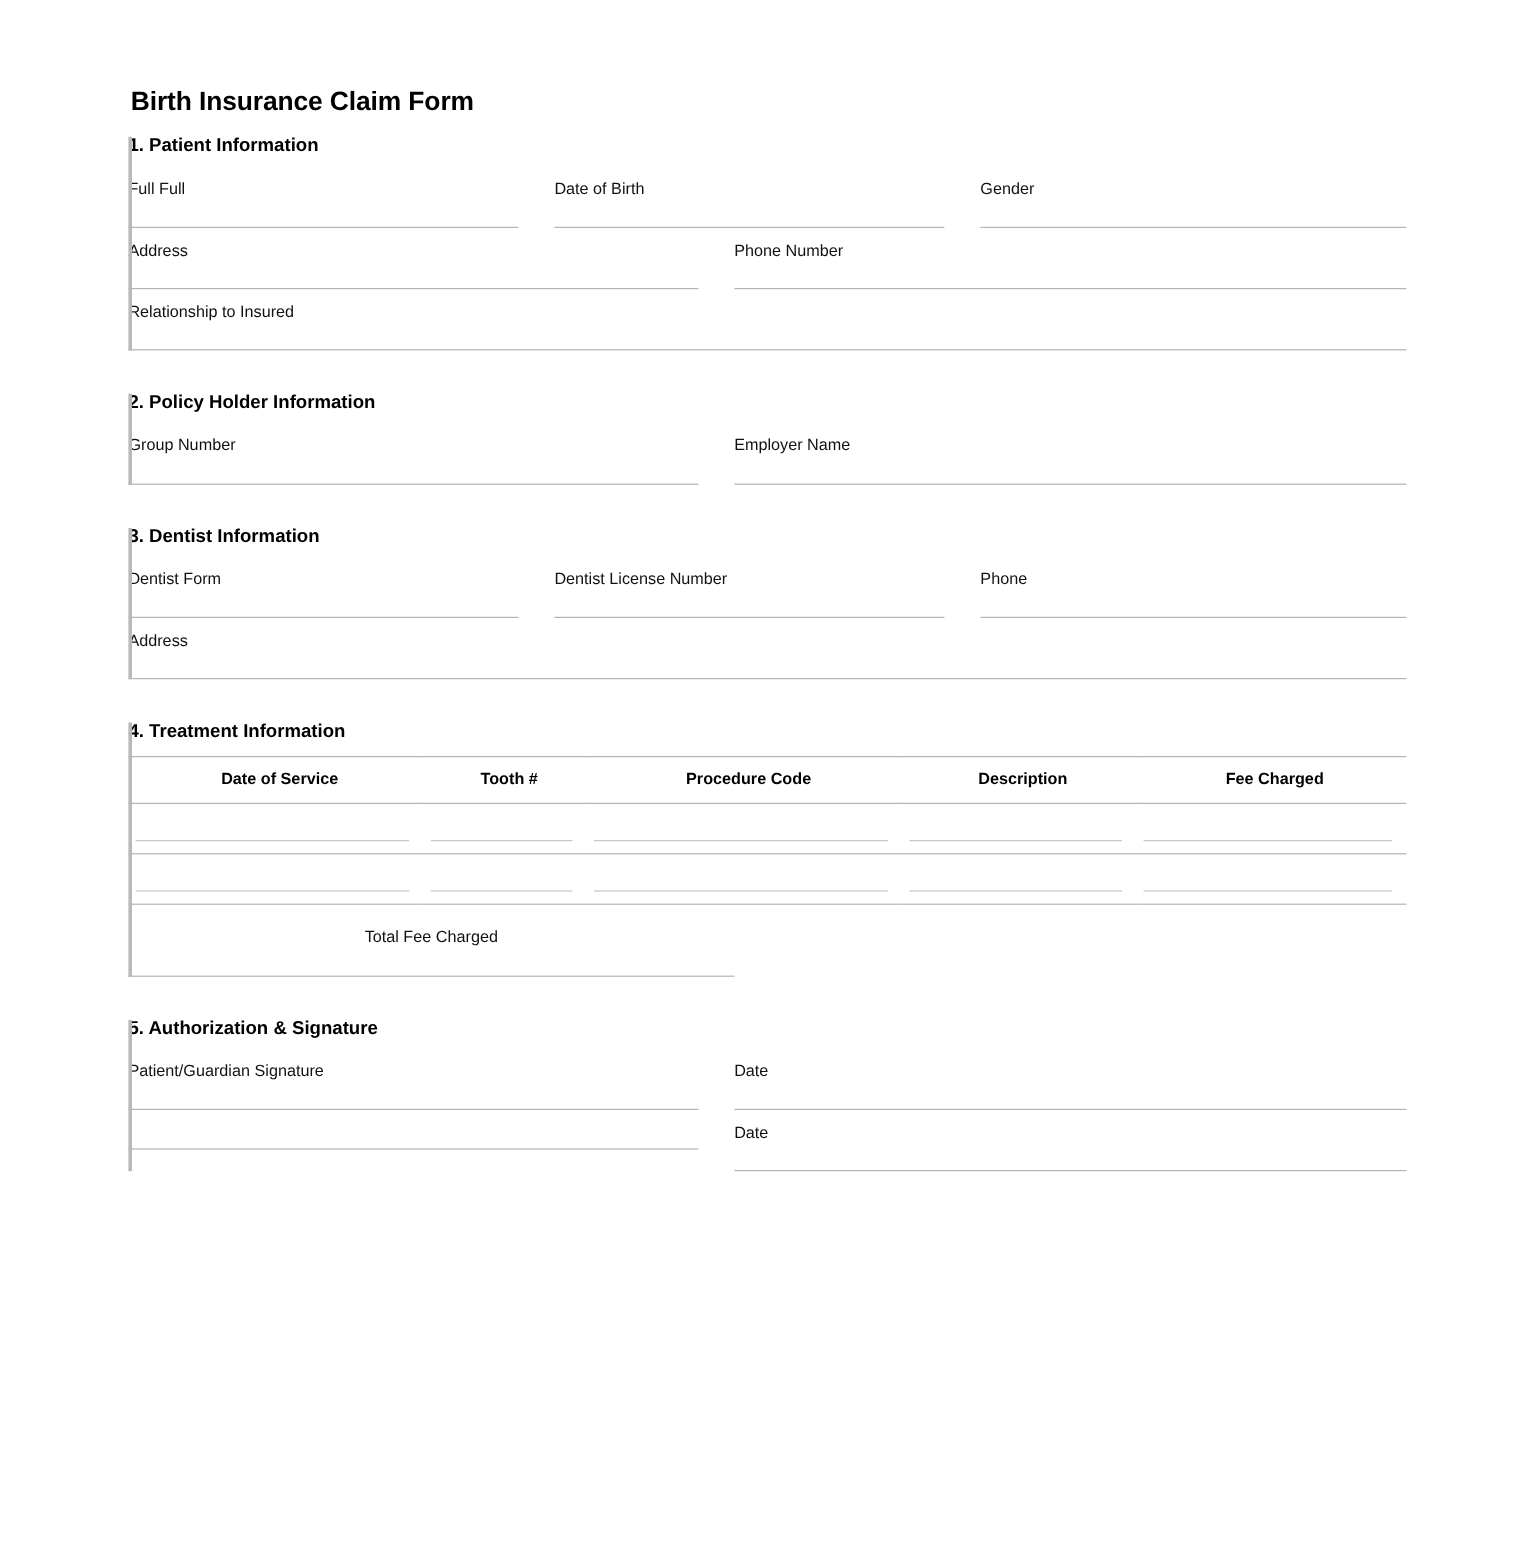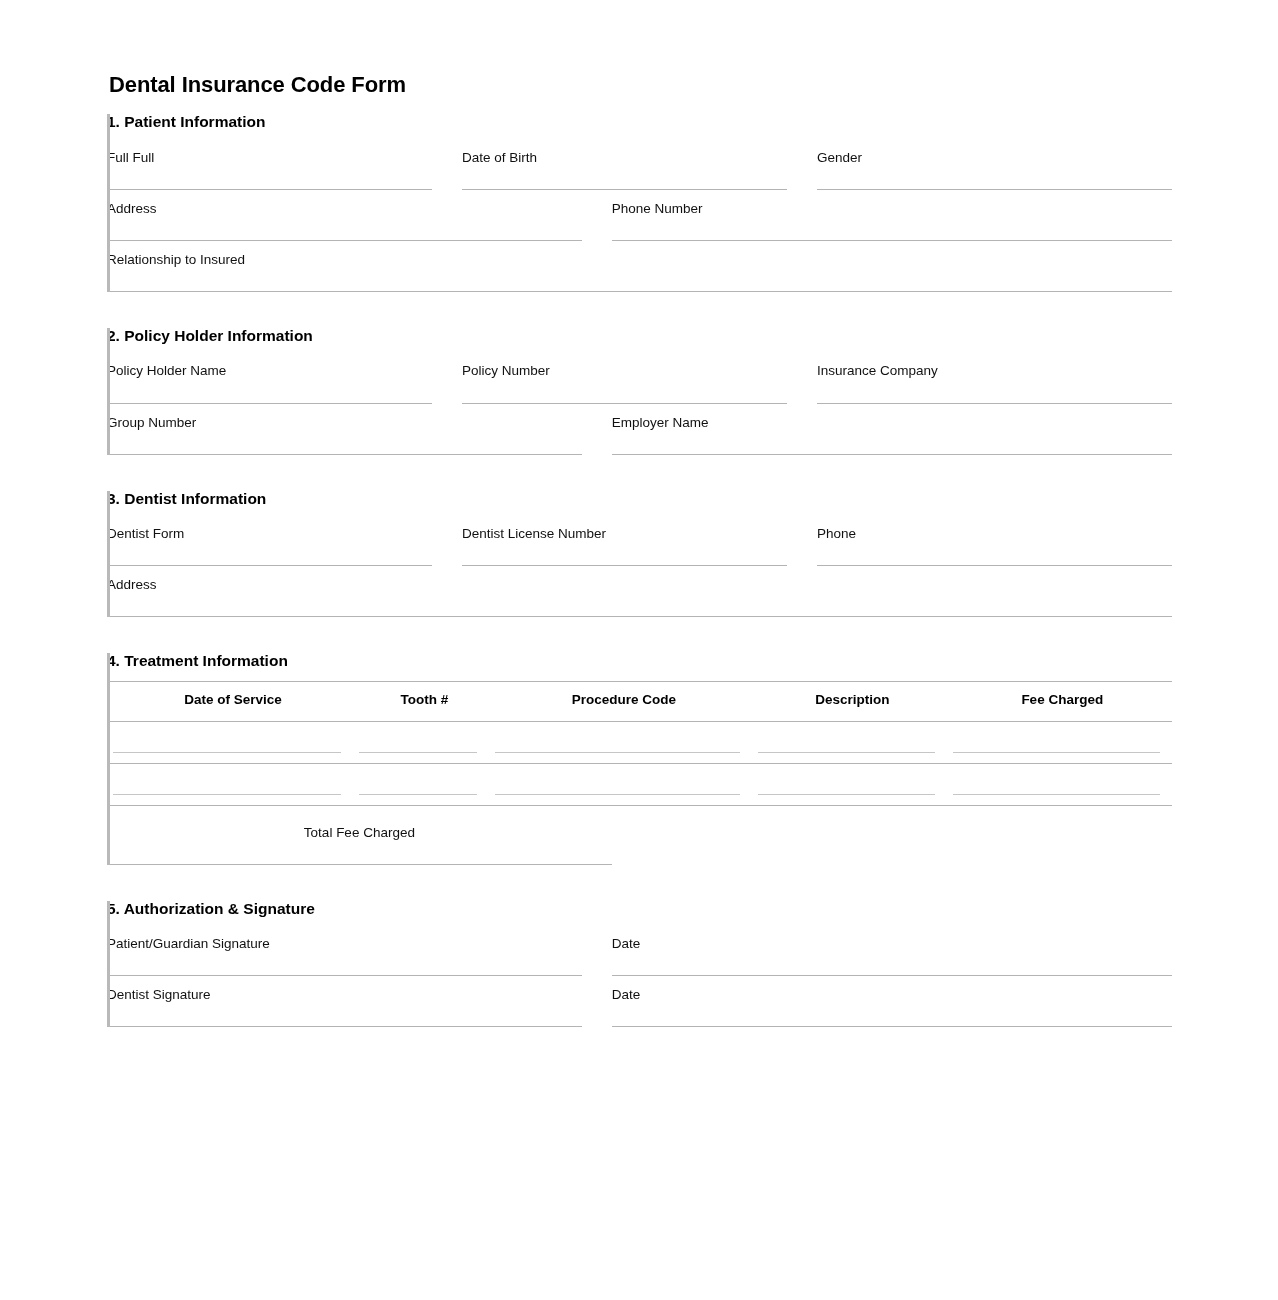--- a/index.html
+++ b/index.html
@@ -114,21 +114,21 @@
   .col-desc { width: 18.2%; }
   .col-fee  { width: 21.2%; }
 
   .totals-row { margin-top: 8px; text-align: center; }
 </style>
 </head>
 <body>
 
 <div class="page">
 
-  <h1 class="form-title">Dental Insurance Code Form</h1>
+  <h1 class="form-title">Birth Insurance Claim Form</h1>
 
   <div class="section">
     <div class="section-bar"></div>
 
     <h2 class="section-title">1. Patient Information</h2>
 
     <div class="field-row">
       <div class="field c3">
         <div class="field-label">Full Full</div>
         <div class="field-line"></div>
@@ -160,34 +160,20 @@
         <div class="field-line"></div>
       </div>
     </div>
   </div>
 
   <div class="section">
     <div class="section-bar"></div>
 
     <h2 class="section-title">2. Policy Holder Information</h2>
 
-    <div class="field-row">
-      <div class="field c3">
-        <div class="field-label">Policy Holder Name</div>
-        <div class="field-line"></div>
-      </div>
-      <div class="field c3">
-        <div class="field-label">Policy Number</div>
-        <div class="field-line"></div>
-      </div>
-      <div class="field c3">
-        <div class="field-label">Insurance Company</div>
-        <div class="field-line"></div>
-      </div>
-    </div>
 
     <div class="field-row">
       <div class="field c47">
         <div class="field-label">Group Number</div>
         <div class="field-line"></div>
       </div>
       <div class="field c53">
         <div class="field-label">Employer Name</div>
         <div class="field-line"></div>
       </div>
@@ -294,21 +280,20 @@
         <div class="field-line"></div>
       </div>
       <div class="field c53">
         <div class="field-label">Date</div>
         <div class="field-line"></div>
       </div>
     </div>
 
     <div class="field-row">
       <div class="field c47">
-        <div class="field-label">Dentist Signature</div>
         <div class="field-line"></div>
       </div>
       <div class="field c53">
         <div class="field-label">Date</div>
         <div class="field-line"></div>
       </div>
     </div>
   </div>
 
 </div>

